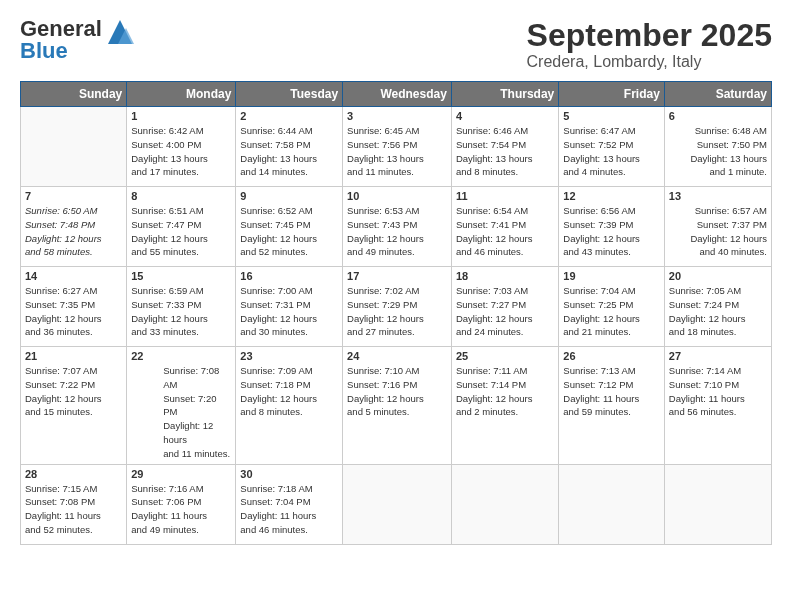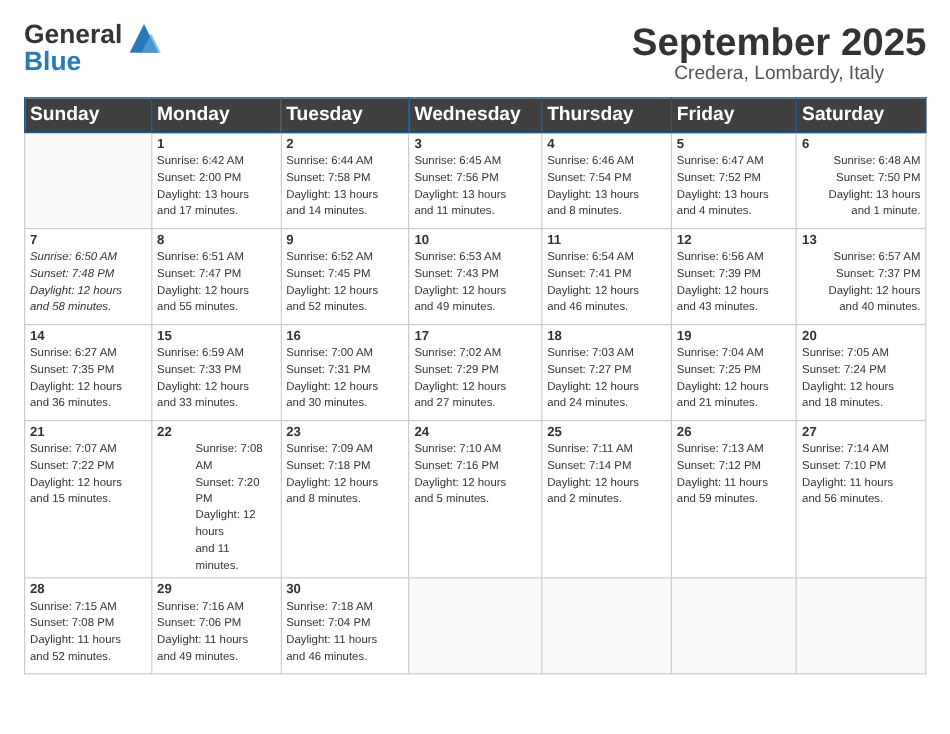--- a/index.html
+++ b/index.html
@@ -29,45 +29,45 @@
       align-items: flex-start;
     }
     .logo-text {
       font-size: 22px;
       font-weight: bold;
       color: #333;
       line-height: 1;
     }
     .logo-text span.blue { color: #2979b8; }
     .title-block {
-      text-align: center;
+      text-align: left;
       margin-left: 16px;
     }
     .month-title {
       font-size: 32px;
       font-weight: bold;
       color: #333;
       line-height: 1.1;
     }
     .location {
       font-size: 16px;
       color: #555;
     }
     table {
       width: 100%;
       border-collapse: collapse;
       flex: 1;
     }
     thead tr th {
-      background: #404040;
+      background: #737373;
       color: #fff;
-      font-size: 16px;
+      font-size: 12px;
       font-weight: bold;
       padding: 5px 4px;
-      text-align: left;
+      text-align: right;
       border: 1px solid #1a5a94;
     }
     tbody tr td {
       vertical-align: top;
       border: 1px solid #ccc;
       padding: 3px 4px;
       font-size: 9.5px;
       color: #333;
       width: 113px;
       height: 80px;
@@ -118,21 +118,21 @@
           <th>Friday</th>
           <th>Saturday</th>
         </tr>
     </thead>
     <tbody id="calendar-body">
     <tr>
           <td class="empty-cell"></td>
           <td>
             <span class="day-num">1</span>
             <div class="day-info" style="white-space: pre-line;">Sunrise: 6:42 AM
-Sunset: 2:00 PM
+Sunset: 4:00 PM
 Daylight: 13 hours
 and 17 minutes.</div>
           </td>
           <td>
             <span class="day-num">2</span>
             <div class="day-info" style="white-space: pre-line;">Sunrise: 6:44 AM
 Sunset: 7:58 PM
 Daylight: 13 hours
 and 14 minutes.</div>
           </td>

